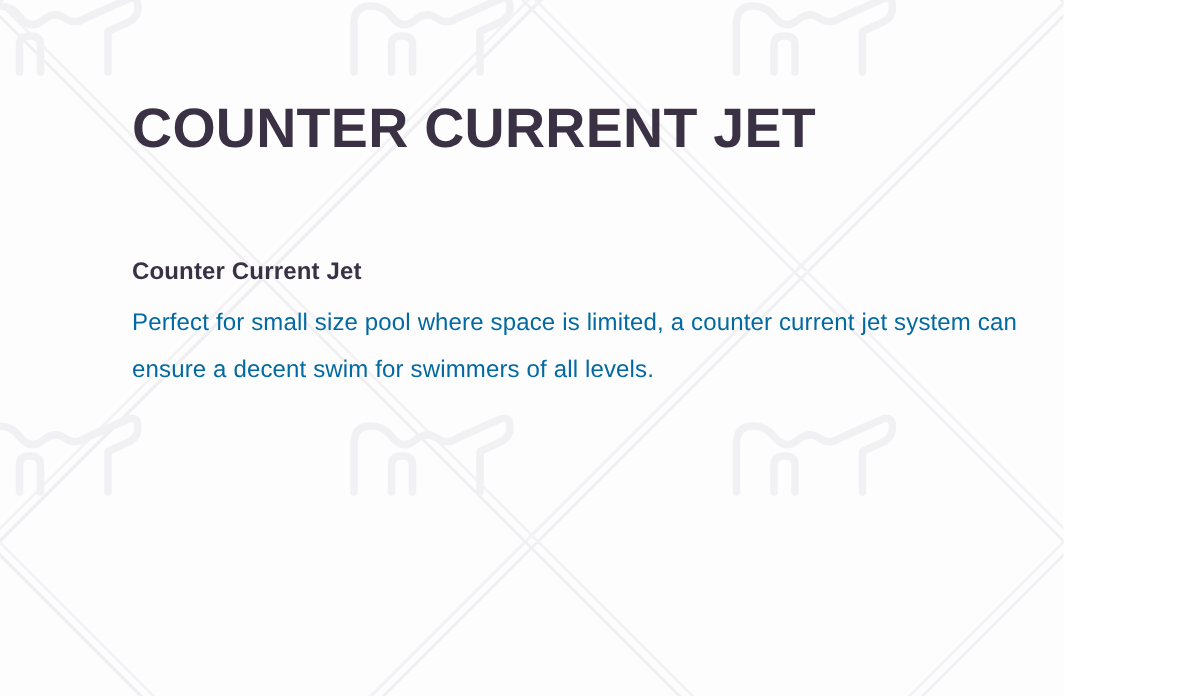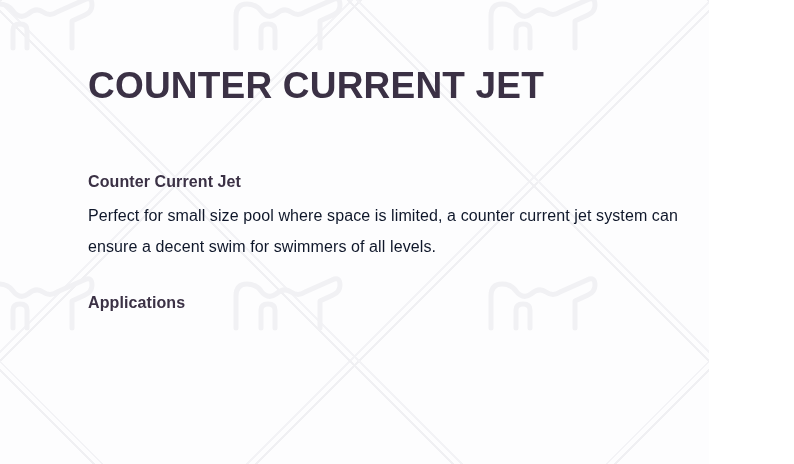--- a/index.html
+++ b/index.html
@@ -101,21 +101,21 @@
     font-weight: 700;
     color: #3b3145;
     letter-spacing: 0.1px;
     line-height: 1.2;
   }
 
   .body-text {
     margin: 0;
     font-size: 16px;
     font-weight: 400;
-    color: #0f172a;
+    color: #0369a1;
     line-height: 31px;
     letter-spacing: 0.1px;
   }
 
   .body-text.justified {
     text-align: justify;
     text-justify: inter-word;
   }
   .body-text.justified::after {
     content: "";
@@ -191,17 +191,16 @@
   <div class="content">
 
     <h1 class="title">COUNTER CURRENT JET</h1>
 
     <div class="section section-one">
       <h2 class="subhead">Counter Current Jet</h2>
       <p class="body-text">Perfect for small size pool where space is limited, a counter current jet system can ensure a decent swim for swimmers of all levels.</p>
     </div>
 
     <div class="section section-two">
-      <h2 class="subhead">Applications</h2>
     </div>
 
   </div>
 </div>
 
 </body></html>

